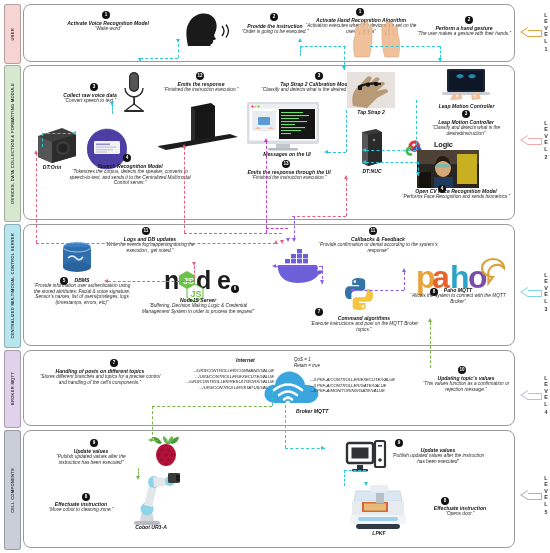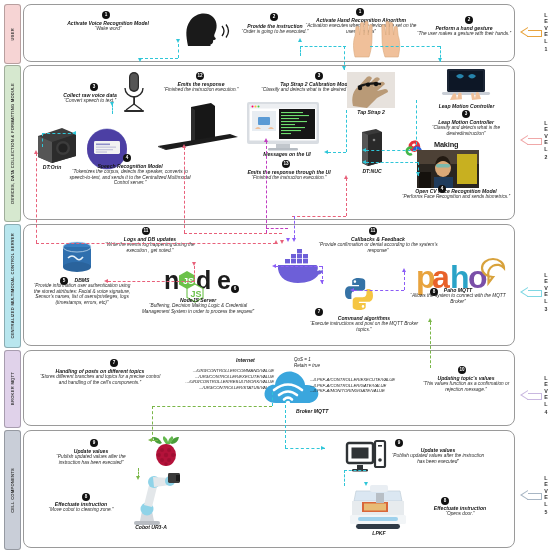--- a/index.html
+++ b/index.html
@@ -285,21 +285,21 @@
       </div>
 
       <div class="art" style="left:383px;top:74px;">
         <svg width="26" height="16" viewBox="0 0 26 16">
           <path d="M8 2 a4.2 4.2 0 1 1 -4 6.6 a4.2 4.2 0 0 1 4 -6.6 z" fill="none" stroke="#e8323c" stroke-width="3.1" stroke-linecap="round" transform="rotate(0 6 5)"></path>
           <circle cx="6.5" cy="4.2" r="3.4" fill="none" stroke="#e8323c" stroke-width="2.6" stroke-dasharray="14 8" transform="rotate(-60 6.5 4.2)"></circle>
           <circle cx="3.2" cy="11" r="3.4" fill="none" stroke="#45b649" stroke-width="2.6" stroke-dasharray="14 8" transform="rotate(60 3.2 11)"></circle>
           <circle cx="10.2" cy="11" r="3.4" fill="none" stroke="#2a5fd6" stroke-width="2.6" stroke-dasharray="14 8" transform="rotate(180 10.2 11)"></circle>
         </svg>
       </div>
-      <div style="position:absolute;left:410px;top:74px;font-size:7.4px;font-weight:bold;color:#222;letter-spacing:-.2px;">Making</div>
+      <div style="position:absolute;left:410px;top:74px;font-size:7.4px;font-weight:bold;color:#222;letter-spacing:-.2px;">Logic</div>
 
       <div class="art" style="left:393px;top:84px;">
         <svg width="62" height="38" viewBox="0 0 62 38">
           <rect x="0" y="0" width="62" height="38" fill="#2a2520"></rect>
           <rect x="0" y="0" width="62" height="14" fill="#4d4136"></rect>
           <rect x="40" y="4" width="20" height="30" fill="#c8b020"></rect>
           <ellipse cx="26" cy="18" rx="8" ry="9" fill="#d9a878"></ellipse>
           <path d="M18 16 q8 -10 16 0 q-2 -10 -8 -10 q-7 0 -8 10z" fill="#231a12"></path>
           <rect x="17" y="27" width="19" height="11" fill="#1f3b5c"></rect>
           <rect x="19" y="14" width="14" height="3.4" rx="1.6" fill="#2fc6d8" opacity=".55"></rect>

